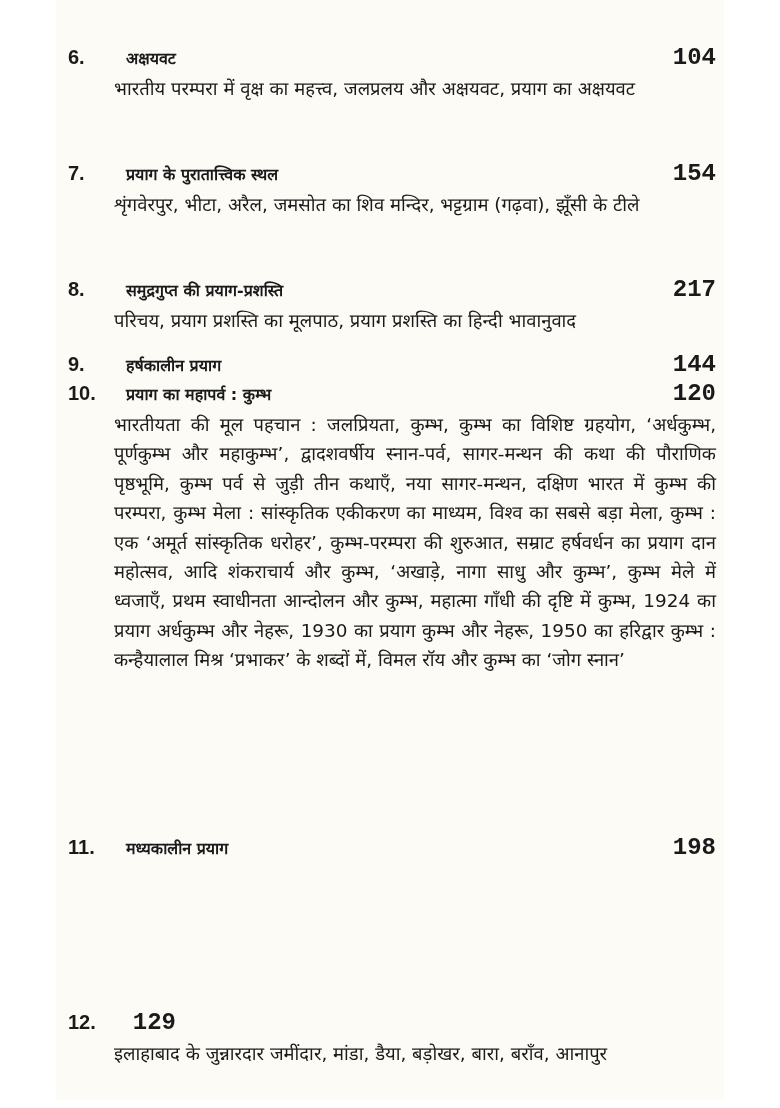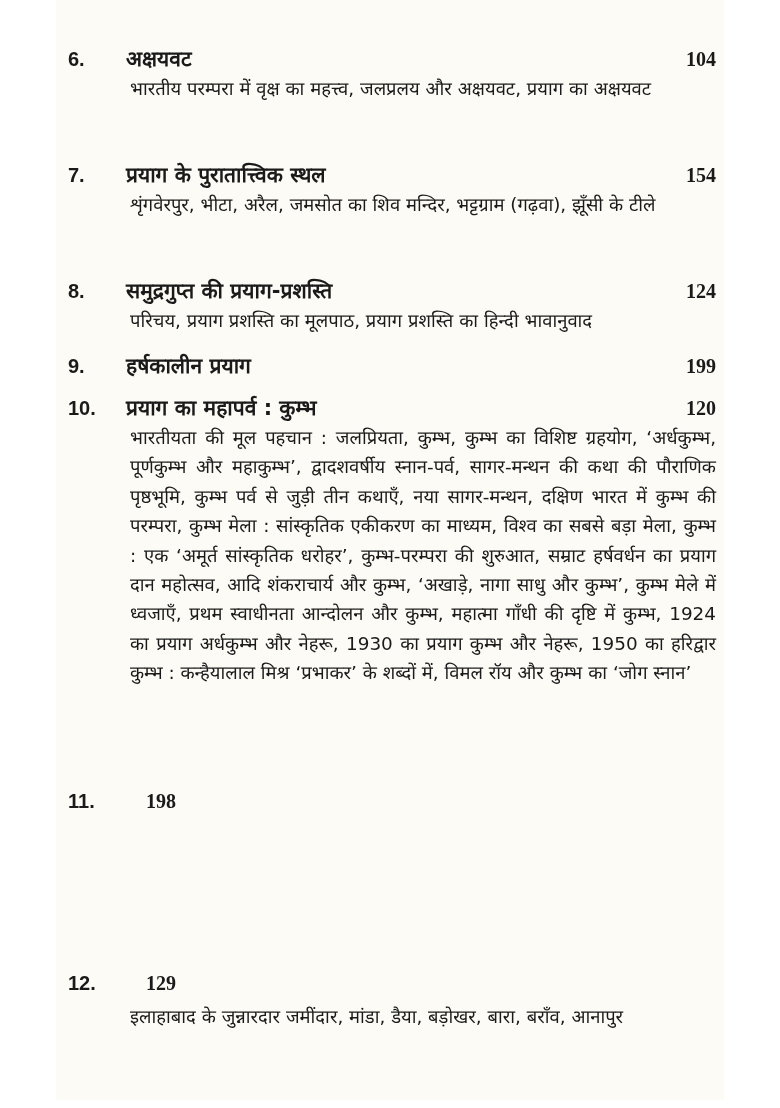--- a/index.html
+++ b/index.html
@@ -34,32 +34,32 @@
       height: 32px;
     }
     .num {
       width: 58px;
       font-size: 20px;
       font-weight: bold;
       font-family: "Liberation Sans", "DejaVu Sans", sans-serif;
     }
     .title {
       flex: 1;
-      font-size: 21px;
+      font-size: 16px;
       font-weight: bold;
     }
     .page-no {
-      font-size: 20px;
+      font-size: 24px;
       font-weight: bold;
-      font-family: Liberation Serif, serif;
+      font-family: Liberation Mono, monospace;
       text-align: right;
       min-width: 50px;
     }
     .desc {
-      margin-left: 62px;
+      margin-left: 46px;
       font-size: 18.4px;
       line-height: 29.4px;
       text-align: justify;
       margin-top: -2px;
     }
   </style>
 </head>
 <body>
 
 <div class="page">
@@ -79,50 +79,51 @@
       <span class="title">प्रयाग के पुरातात्त्विक स्थल</span>
       <span class="page-no">154</span>
     </div>
     <div class="desc">शृंगवेरपुर, भीटा, अरैल, जमसोत का शिव मन्दिर, भट्टग्राम (गढ़वा), झूँसी के टीले</div>
   </div>
 
   <div class="entry" style="top:276px;">
     <div class="head-row">
       <span class="num">8.</span>
       <span class="title">समुद्रगुप्त की प्रयाग-प्रशस्ति</span>
-      <span class="page-no">124</span>
+      <span class="page-no">217</span>
     </div>
     <div class="desc">परिचय, प्रयाग प्रशस्ति का मूलपाठ, प्रयाग प्रशस्ति का हिन्दी भावानुवाद</div>
   </div>
 
   <div class="entry" style="top:351px;">
     <div class="head-row">
       <span class="num">9.</span>
       <span class="title">हर्षकालीन प्रयाग</span>
-      <span class="page-no">199</span>
+      <span class="page-no">144</span>
     </div>
   </div>
 
-  <div class="entry" style="top:393px;">
+  <div class="entry" style="top:380px;">
     <div class="head-row">
       <span class="num">10.</span>
       <span class="title">प्रयाग का महापर्व : कुम्भ</span>
       <span class="page-no">120</span>
     </div>
     <div class="desc">भारतीयता की मूल पहचान : जलप्रियता, कुम्भ, कुम्भ का विशिष्ट ग्रहयोग, ‘अर्धकुम्भ, पूर्णकुम्भ और महाकुम्भ’, द्वादशवर्षीय स्नान-पर्व, सागर-मन्थन की कथा की पौराणिक पृष्ठभूमि, कुम्भ पर्व से जुड़ी तीन कथाएँ, नया सागर-मन्थन, दक्षिण भारत में कुम्भ की परम्परा, कुम्भ मेला : सांस्कृतिक एकीकरण का माध्यम, विश्व का सबसे बड़ा मेला, कुम्भ : एक ‘अमूर्त सांस्कृतिक धरोहर’, कुम्भ-परम्परा की शुरुआत, सम्राट हर्षवर्धन का प्रयाग दान महोत्सव, आदि शंकराचार्य और कुम्भ, ‘अखाड़े, नागा साधु और कुम्भ’, कुम्भ मेले में ध्वजाएँ, प्रथम स्वाधीनता आन्दोलन और कुम्भ, महात्मा गाँधी की दृष्टि में कुम्भ, 1924 का प्रयाग अर्धकुम्भ और नेहरू, 1930 का प्रयाग कुम्भ और नेहरू, 1950 का हरिद्वार कुम्भ : कन्हैयालाल मिश्र ‘प्रभाकर’ के शब्दों में, विमल रॉय और कुम्भ का ‘जोग स्नान’</div>
   </div>
 
-  <div class="entry" style="top:790px;">
+  <div class="entry" style="top:834px;">
     <div class="head-row">
       <span class="num">11.</span>
+      <span class="title">मध्यकालीन प्रयाग</span>
       <span class="page-no">198</span>
     </div>
   </div>
 
-  <div class="entry" style="top:972px;">
+  <div class="entry" style="top:1009px;">
     <div class="head-row">
       <span class="num">12.</span>
       <span class="page-no">129</span>
     </div>
     <div class="desc">इलाहाबाद के जुन्नारदार जमींदार, मांडा, डैया, बड़ोखर, बारा, बराँव, आनापुर</div>
   </div>
 
 </div>
 
 </body></html>

